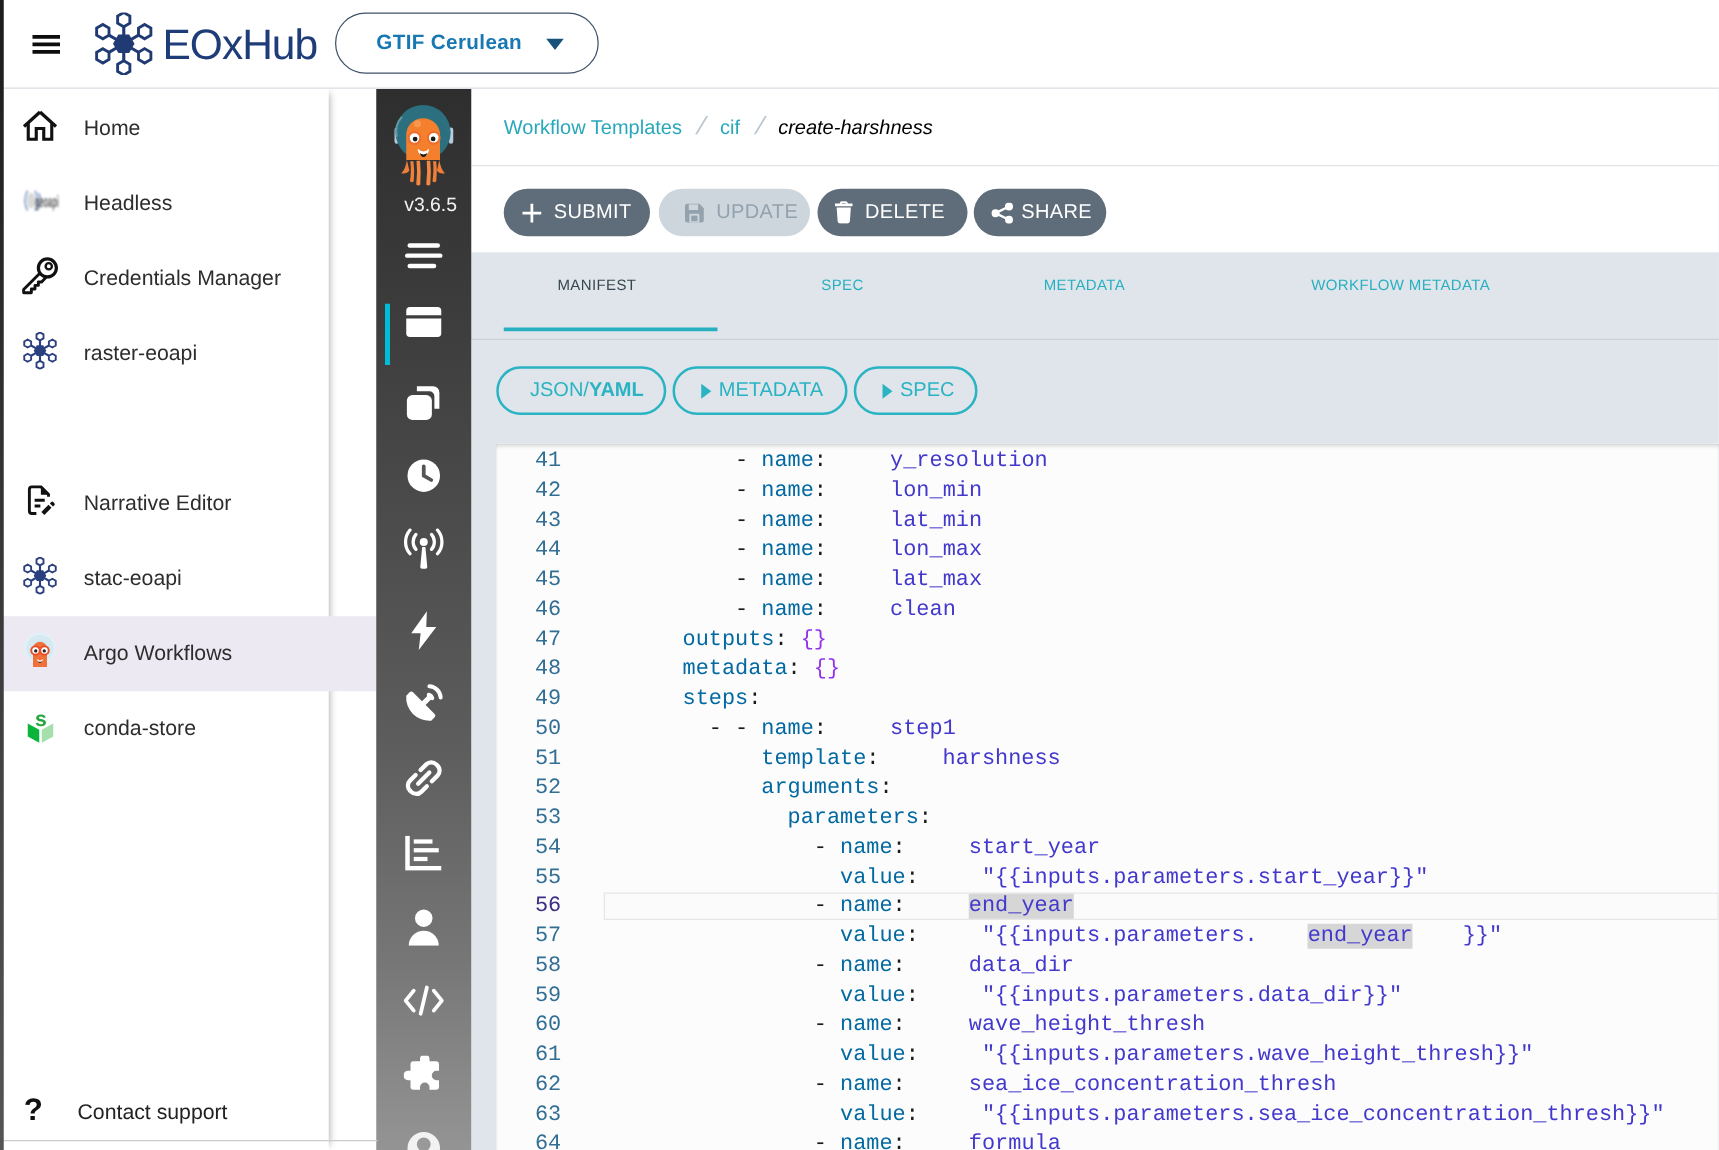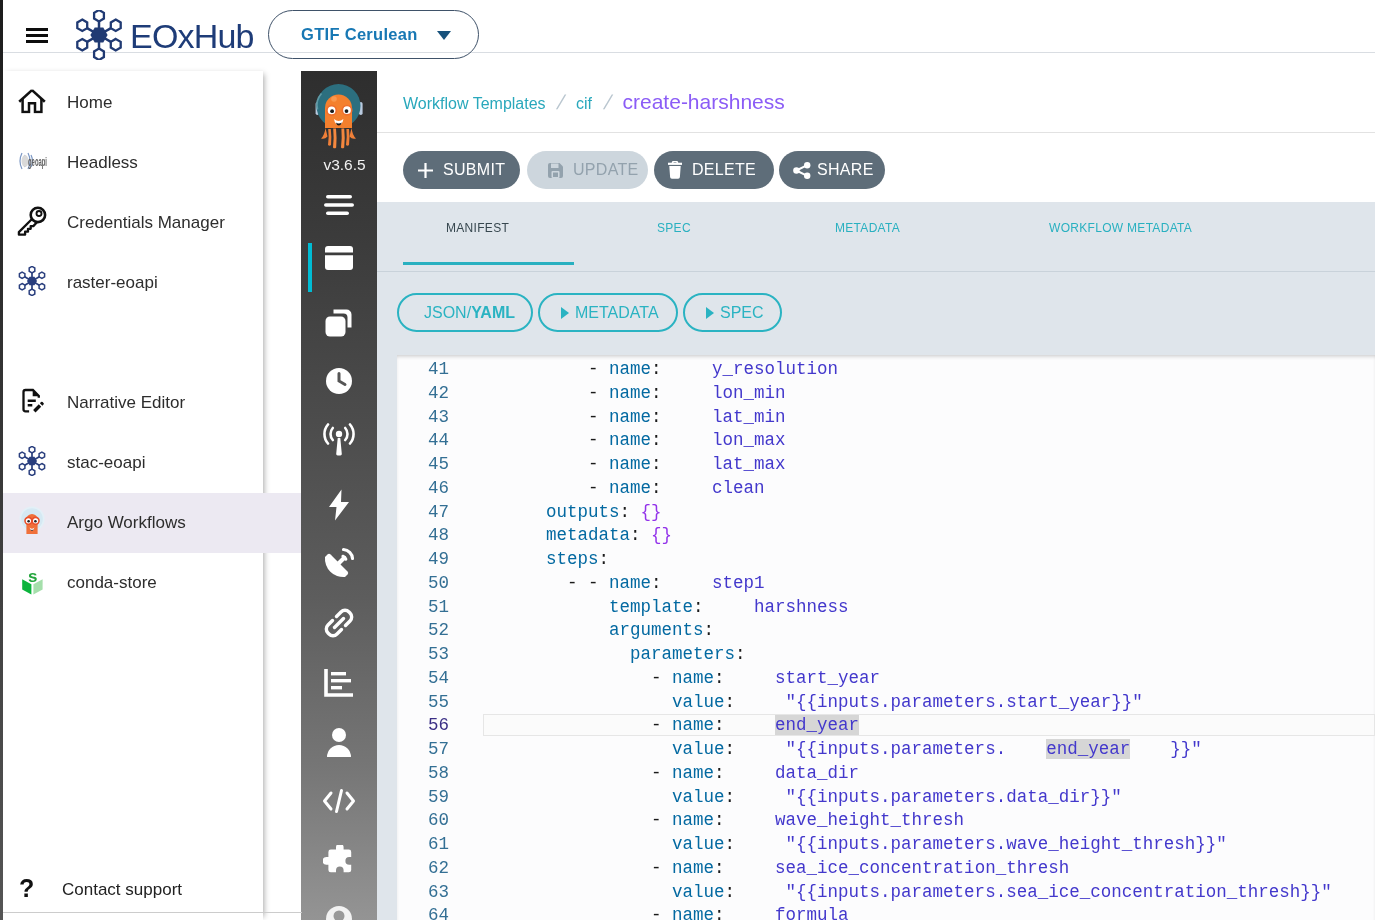--- a/index.html
+++ b/index.html
@@ -1,20 +1,20 @@
 <!DOCTYPE html>
 <html><head>
 <meta charset="utf-8">
 <style>
   * { margin:0; padding:0; box-sizing:border-box; }
   html,body { width:1375px; height:920px; overflow:hidden; background:#fff;
     font-family:"Liberation Sans", sans-serif; }
   .abs { position:absolute; }
   
-  #header { position:absolute; left:0; top:0; width:1375px; height:53px; background:#fff;
+  #header { position:absolute; left:0; top:0; width:1375px; height:71px; background:#fff;
     border-bottom:1px solid #d9dde2; z-index:5; }
   #edgebar { position:absolute; left:0; top:0; width:3px; height:920px;
     background:linear-gradient(#1c1c1c,#555); z-index:9; }
   .hbar { position:absolute; left:26px; width:22px; height:3.2px; background:#0d0d0d; }
   #eoxname { position:absolute; left:130px; top:16.5px; font-size:34px; color:#1e3c78; letter-spacing:-0.8px; }
   #envpill { position:absolute; left:268px; top:10px; width:211px; height:49px; border:1.5px solid #3f5269;
     border-radius:25px; }
   #envpill span { position:absolute; left:32px; top:14px; font-size:16.5px; font-weight:bold; color:#1878b4; letter-spacing:0.3px;}
   #envcaret { position:absolute; left:168px; top:20px; width:0; height:0;
     border-left:7px solid transparent; border-right:7px solid transparent; border-top:9px solid #17527c; }
@@ -34,21 +34,21 @@
   #argobar { position:absolute; left:301px; top:71px; width:76px; height:849px;
     background:linear-gradient(180deg,#2e2e2e 0%, #3a3a3a 18%, #4b4b4b 40%, #5d5d5d 62%, #767676 82%, #949494 100%); z-index:4; }
   #argover { position:absolute; left:0; top:85px; width:87px; text-align:center; color:#f2f2f2; font-size:15.5px; }
   .aicon { position:absolute; left:38px; transform:translate(-50%,-50%); }
   #selbar { position:absolute; left:7px; top:172px; width:3.5px; height:49px; background:#00bcd4; }
   
   #content { position:absolute; left:377px; top:71px; width:998px; height:849px; background:#dfe5eb; }
   #crumbs { position:absolute; left:0; top:0; width:998px; height:62px; background:#fff;
     border-bottom:1px solid #e2e2e2; }
   .crumb-teal { color:#29a8bc; font-size:16px; }
-  .crumb-dark { color:#8b5cf6; font-size:21px; }
+  .crumb-dark { color:#000000; font-size:16px;font-style:italic; }
   .crumb-sep { color:#b9c6cf; font-size:20px; display:inline-block; transform:skewX(-18deg); }
   #btnrow { position:absolute; left:0; top:62px; width:998px; height:69px; background:#fff; }
   .btn { position:absolute; top:18px; height:38px; border-radius:19px; background:#5e6d79; color:#fff;
     font-size:16px; font-weight:normal; letter-spacing:0.3px; display:flex; align-items:center; }
   .btn.disabled { background:#cdd6dd; color:#93a2ad; }
   
   #tabbar { position:absolute; left:0; top:131px; width:998px; height:70px; background:#dfe5eb;
     border-bottom:1px solid #c9d2da; }
   .tab { position:absolute; top:19px; font-size:12px; letter-spacing:0.3px; color:#29b0c0; }
   .tab.active { color:#37474f; }

